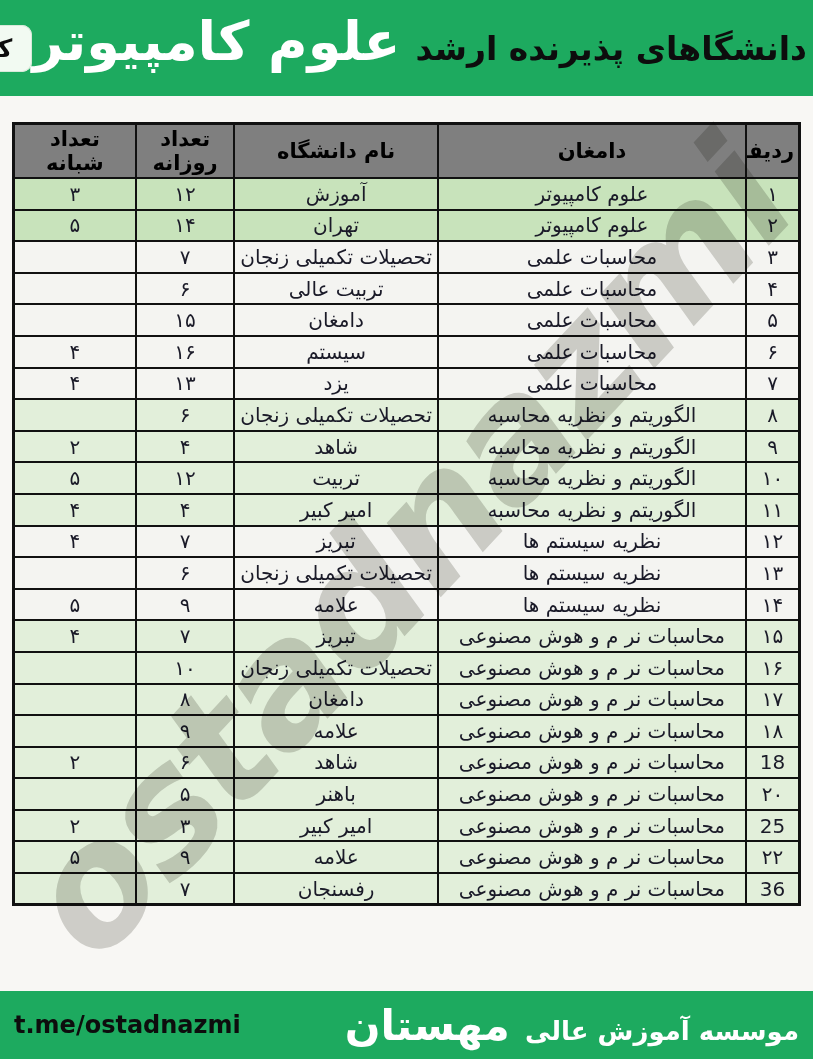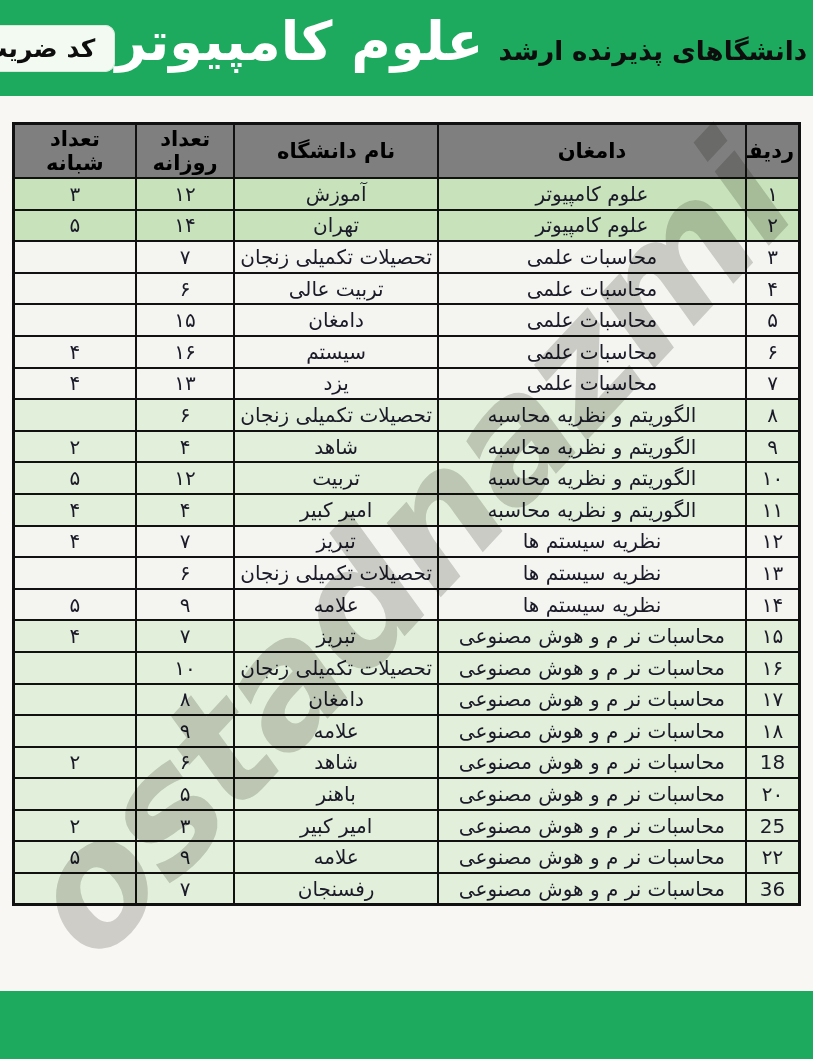--- a/index.html
+++ b/index.html
@@ -8,21 +8,21 @@
     background:#f8f7f4;
     font-family:"DejaVu Sans","Liberation Sans",sans-serif;
   }
   
   .banner{
     position:absolute;top:0;left:0;width:813px;height:96px;
     background:#1daa5f;display:flex;flex-direction:row-reverse;
     align-items:center;justify-content:flex-start;z-index:6;
   }
   .banner-title{direction:rtl;text-align:right;padding-right:6px;white-space:nowrap;line-height:96px;}
-  .title-prefix{color:#0d0d0d;font-weight:bold;font-size:26px;}
+  .title-prefix{color:#0d0d0d;font-weight:bold;font-size:33px;}
   .title-main{color:#ffffff;font-weight:bold;font-size:54px;margin-right:10px;}
   .badge{
     background:#f2faf2;border-radius:10px;margin-left:14px;margin-right:auto;
     padding:9px 20px;font-size:25px;font-weight:bold;color:#0d0d0d;
     direction:rtl;white-space:nowrap;box-shadow:0 0 0 1px #d8e9da inset;
   }
   
   .table-wrap{position:absolute;top:122px;left:12px;width:789px;z-index:1;}
   table{
     border-collapse:collapse;width:100%;direction:rtl;
@@ -259,13 +259,18 @@
     <td>۷</td>
     <td></td>
   </tr>
       </tbody>
   </table>
 </div>
 
 <div class="watermark">ostadnazmi</div>
 
 <div class="footer">
+  <a class="footer-left" href="#">t.me/ostadnazmi</a>
+  <div class="footer-right">
+    <span class="footer-prefix">موسسه آموزش عالی</span>
+    <span class="footer-main">مهستان</span>
+  </div>
 </div>
 
 </body></html>

